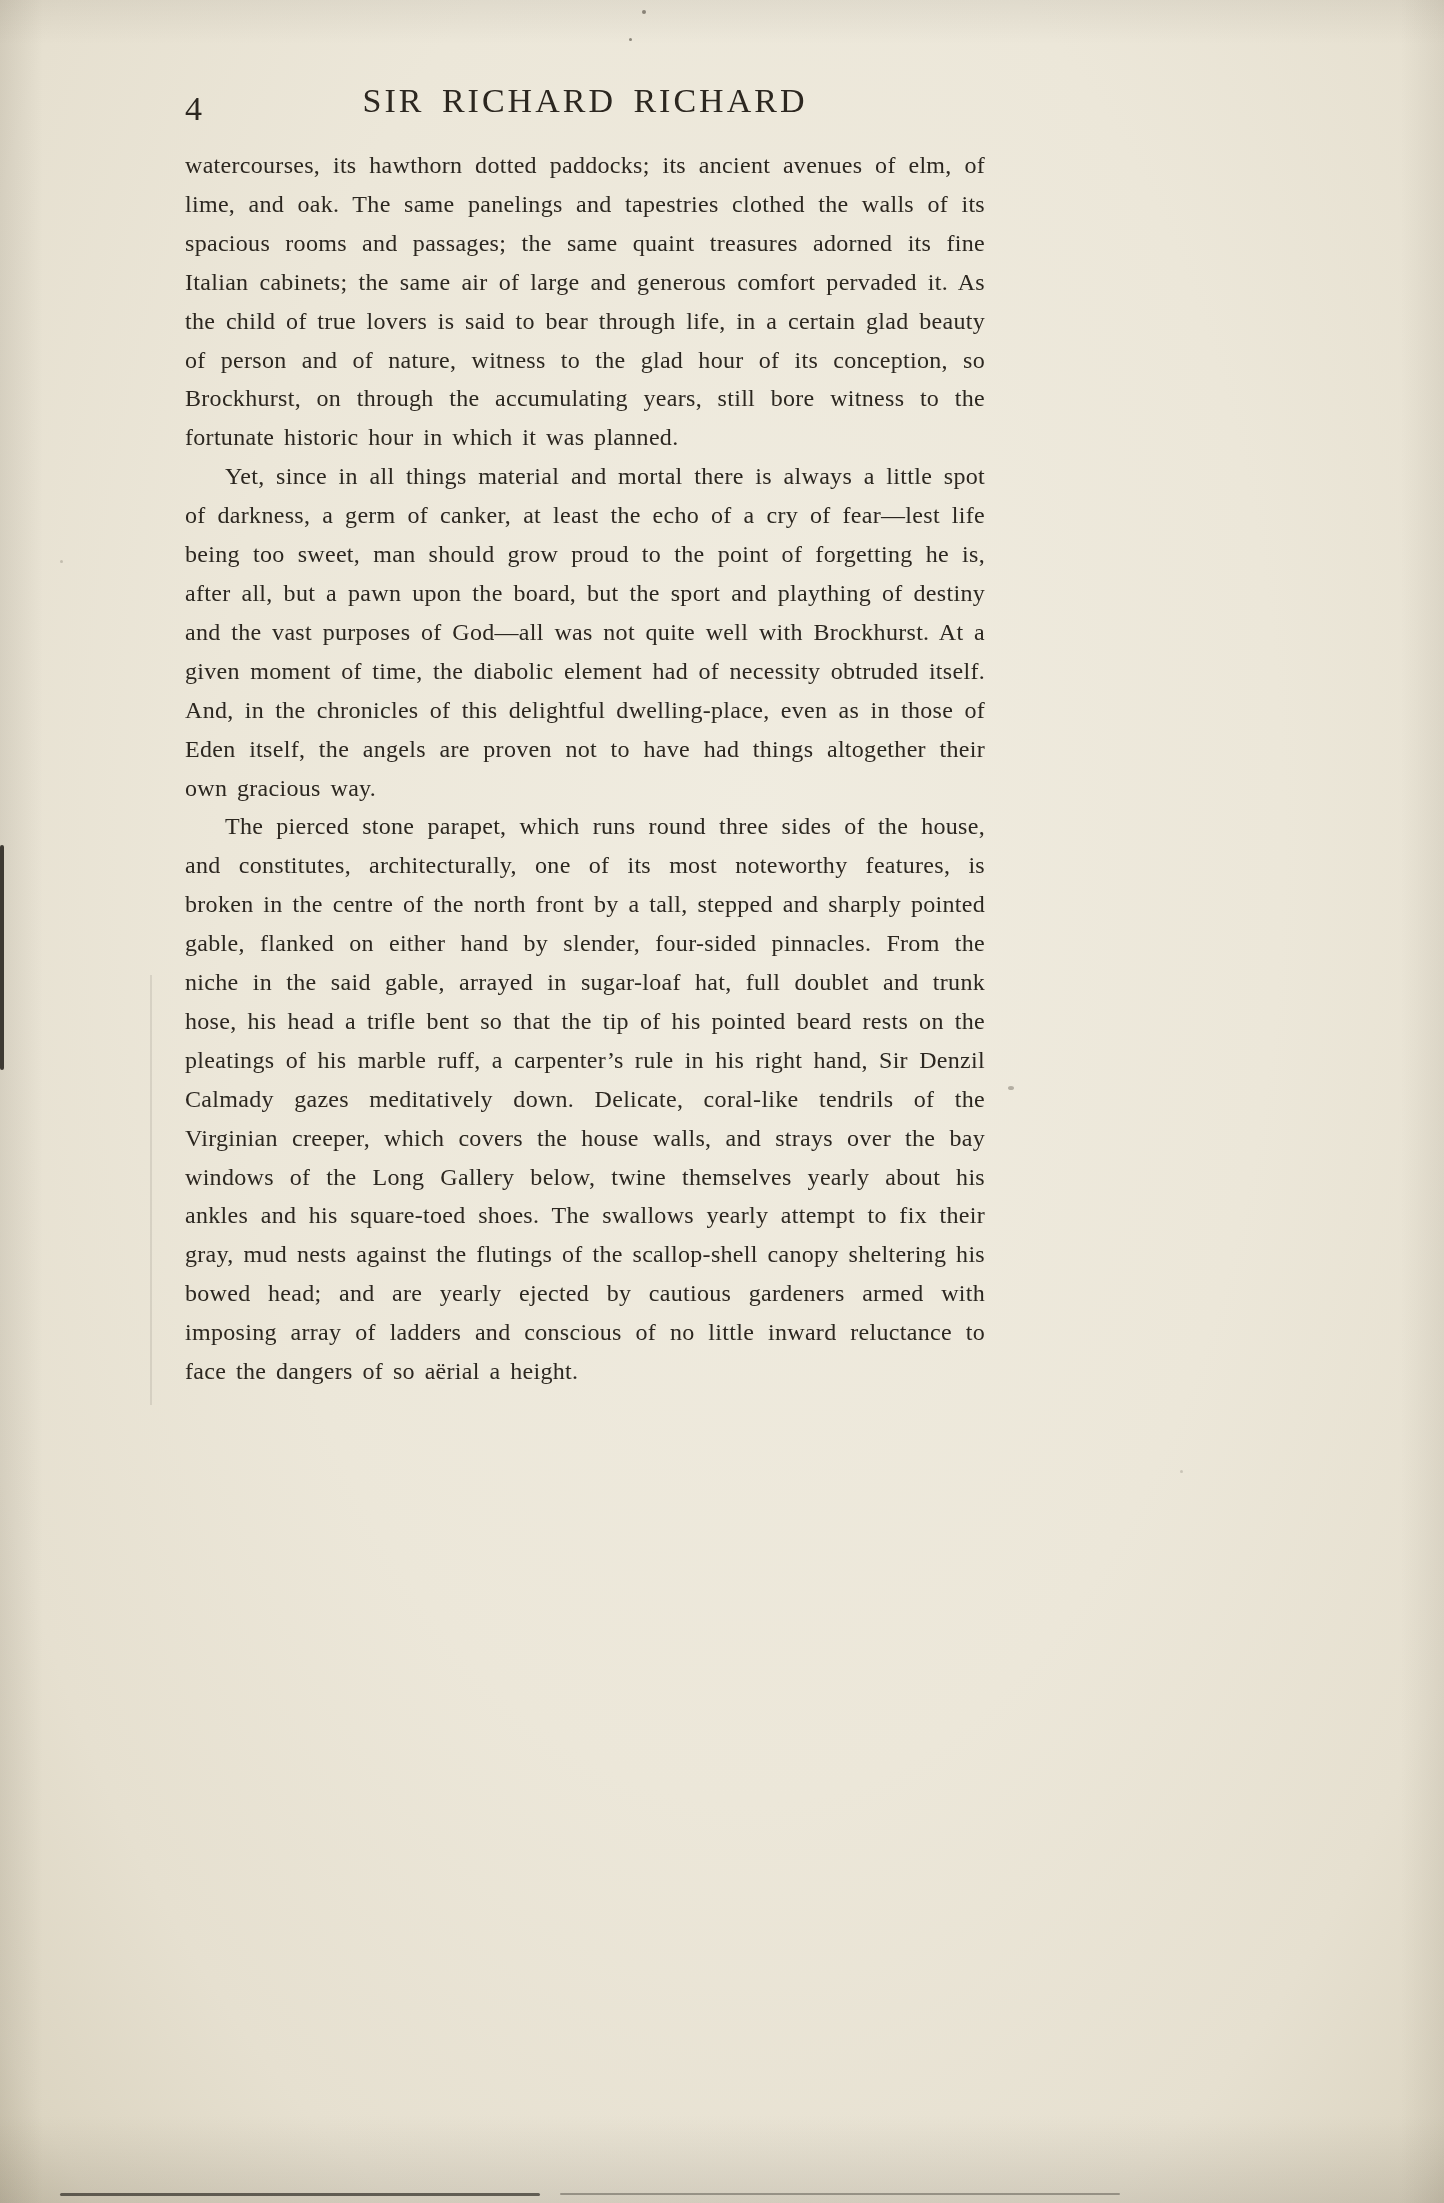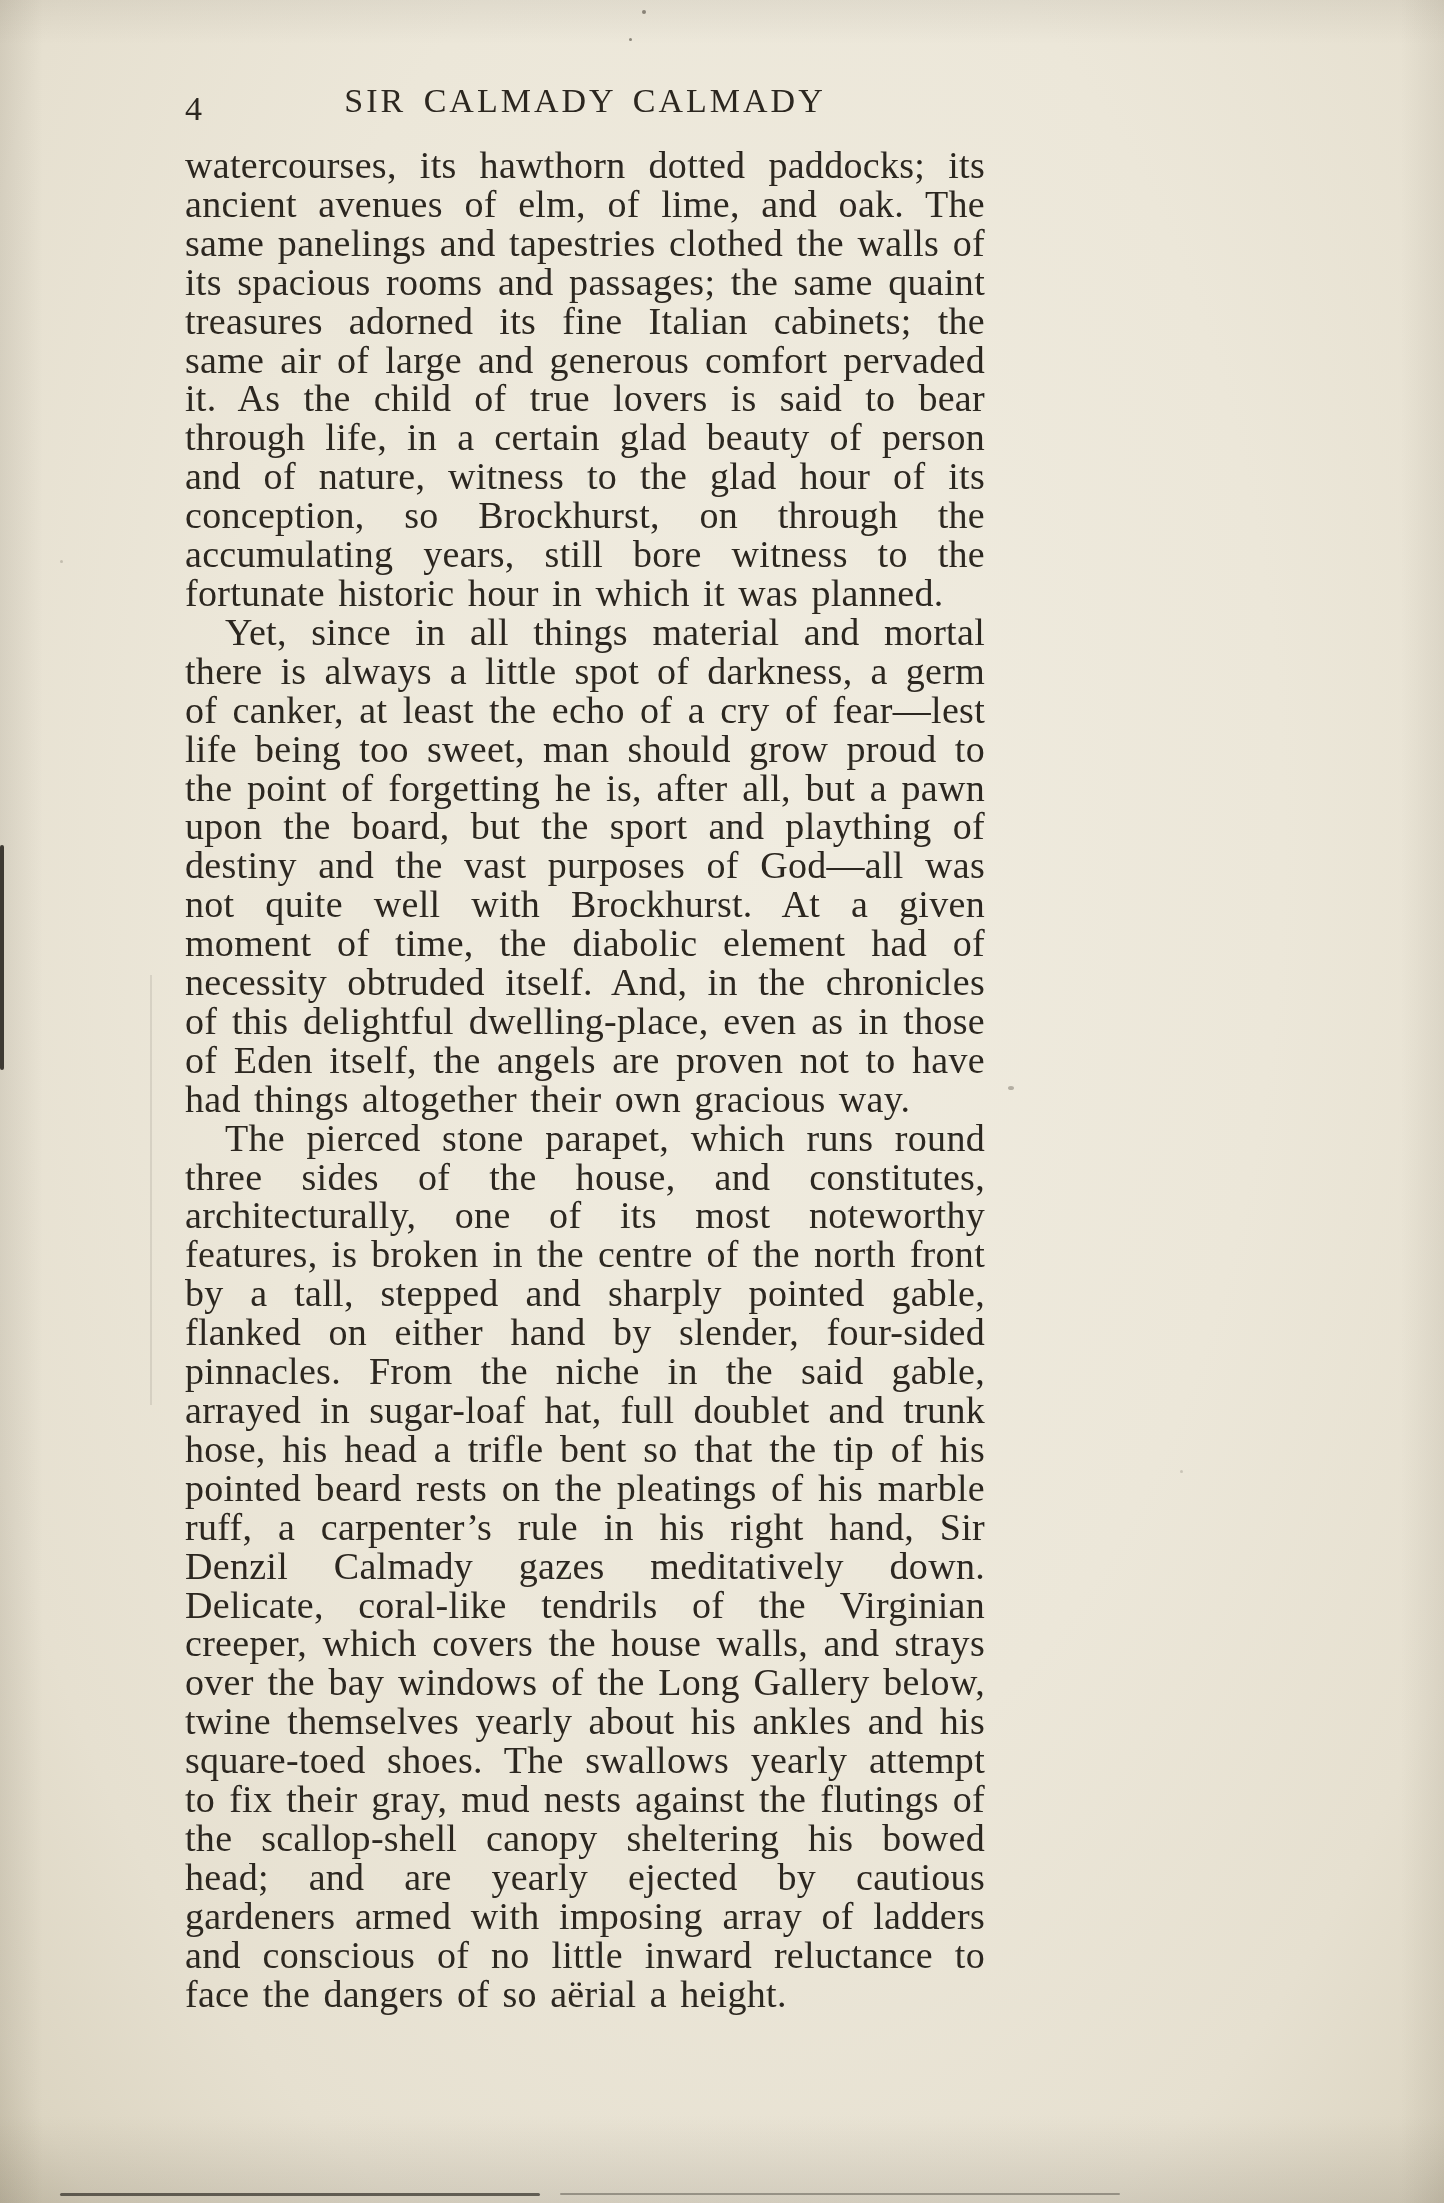--- a/index.html
+++ b/index.html
@@ -53,21 +53,21 @@
     font-size: 34px;
     letter-spacing: 3px;
     word-spacing: 6px;
   }
 
   .body-text {
     position: absolute;
     left: 185px;
     top: 146px;
     width: 800px;
-    font-size: 38px;
+    font-size: 24px;
     line-height: 38.9px;
     letter-spacing: 0.3px;
     word-spacing: 3.5px;
     text-align: justify;
   }
   .body-text p {
     margin: 0;
     padding: 0;
     text-indent: 40px;
   }
@@ -119,21 +119,21 @@
   .speck-4 { left: 60px;  top: 560px; width: 3px; height: 3px; opacity: .4; }
   .speck-5 { left: 1180px; top: 1470px; width: 3px; height: 3px; opacity: .35; }
 </style>
 </head>
 <body>
 
 <div class="page">
 
   <div class="page-header">
     <span class="page-number">4</span>
-    <span class="running-title">SIR CALMADY CALMADY</span>
+    <span class="running-title">SIR RICHARD RICHARD</span>
   </div>
 
   <div class="body-text">
     <p class="no-indent">watercourses, its hawthorn dotted paddocks; its ancient avenues of elm, of lime, and oak.  The same panelings and tapestries clothed the walls of its spacious rooms and passages; the same quaint treasures adorned its fine Italian cabinets; the same air of large and generous comfort pervaded it.  As the child of true lovers is said to bear through life, in a certain glad beauty of person and of nature, witness to the glad hour of its conception, so Brockhurst, on through the accumulating years, still bore witness to the fortunate historic hour in which it was planned.</p>
     <p>Yet, since in all things material and mortal there is always a little spot of darkness, a germ of canker, at least the echo of a cry of fear—lest life being too sweet, man should grow proud to the point of forgetting he is, after all, but a pawn upon the board, but the sport and plaything of destiny and the vast purposes of God—all was not quite well with Brockhurst.  At a given moment of time, the diabolic element had of necessity obtruded itself.  And, in the chronicles of this delightful dwelling-place, even as in those of Eden itself, the angels are proven not to have had things altogether their own gracious way.</p>
     <p>The pierced stone parapet, which runs round three sides of the house, and constitutes, architecturally, one of its most noteworthy features, is broken in the centre of the north front by a tall, stepped and sharply pointed gable, flanked on either hand by slender, four-sided pinnacles.  From the niche in the said gable, arrayed in sugar-loaf hat, full doublet and trunk hose, his head a trifle bent so that the tip of his pointed beard rests on the pleatings of his marble ruff, a carpenter’s rule in his right hand, Sir Denzil Calmady gazes meditatively down.  Delicate, coral-like tendrils of the Virginian creeper, which covers the house walls, and strays over the bay windows of the Long Gallery below, twine themselves yearly about his ankles and his square-toed shoes.  The swallows yearly attempt to fix their gray, mud nests against the flutings of the scallop-shell canopy sheltering his bowed head; and are yearly ejected by cautious gardeners armed with imposing array of ladders and conscious of no little inward reluctance to face the dangers of so aërial a height.</p>
   </div>
 
   <div class="artifact edge-mark-left"></div>
   <div class="artifact faint-streak-left"></div>

